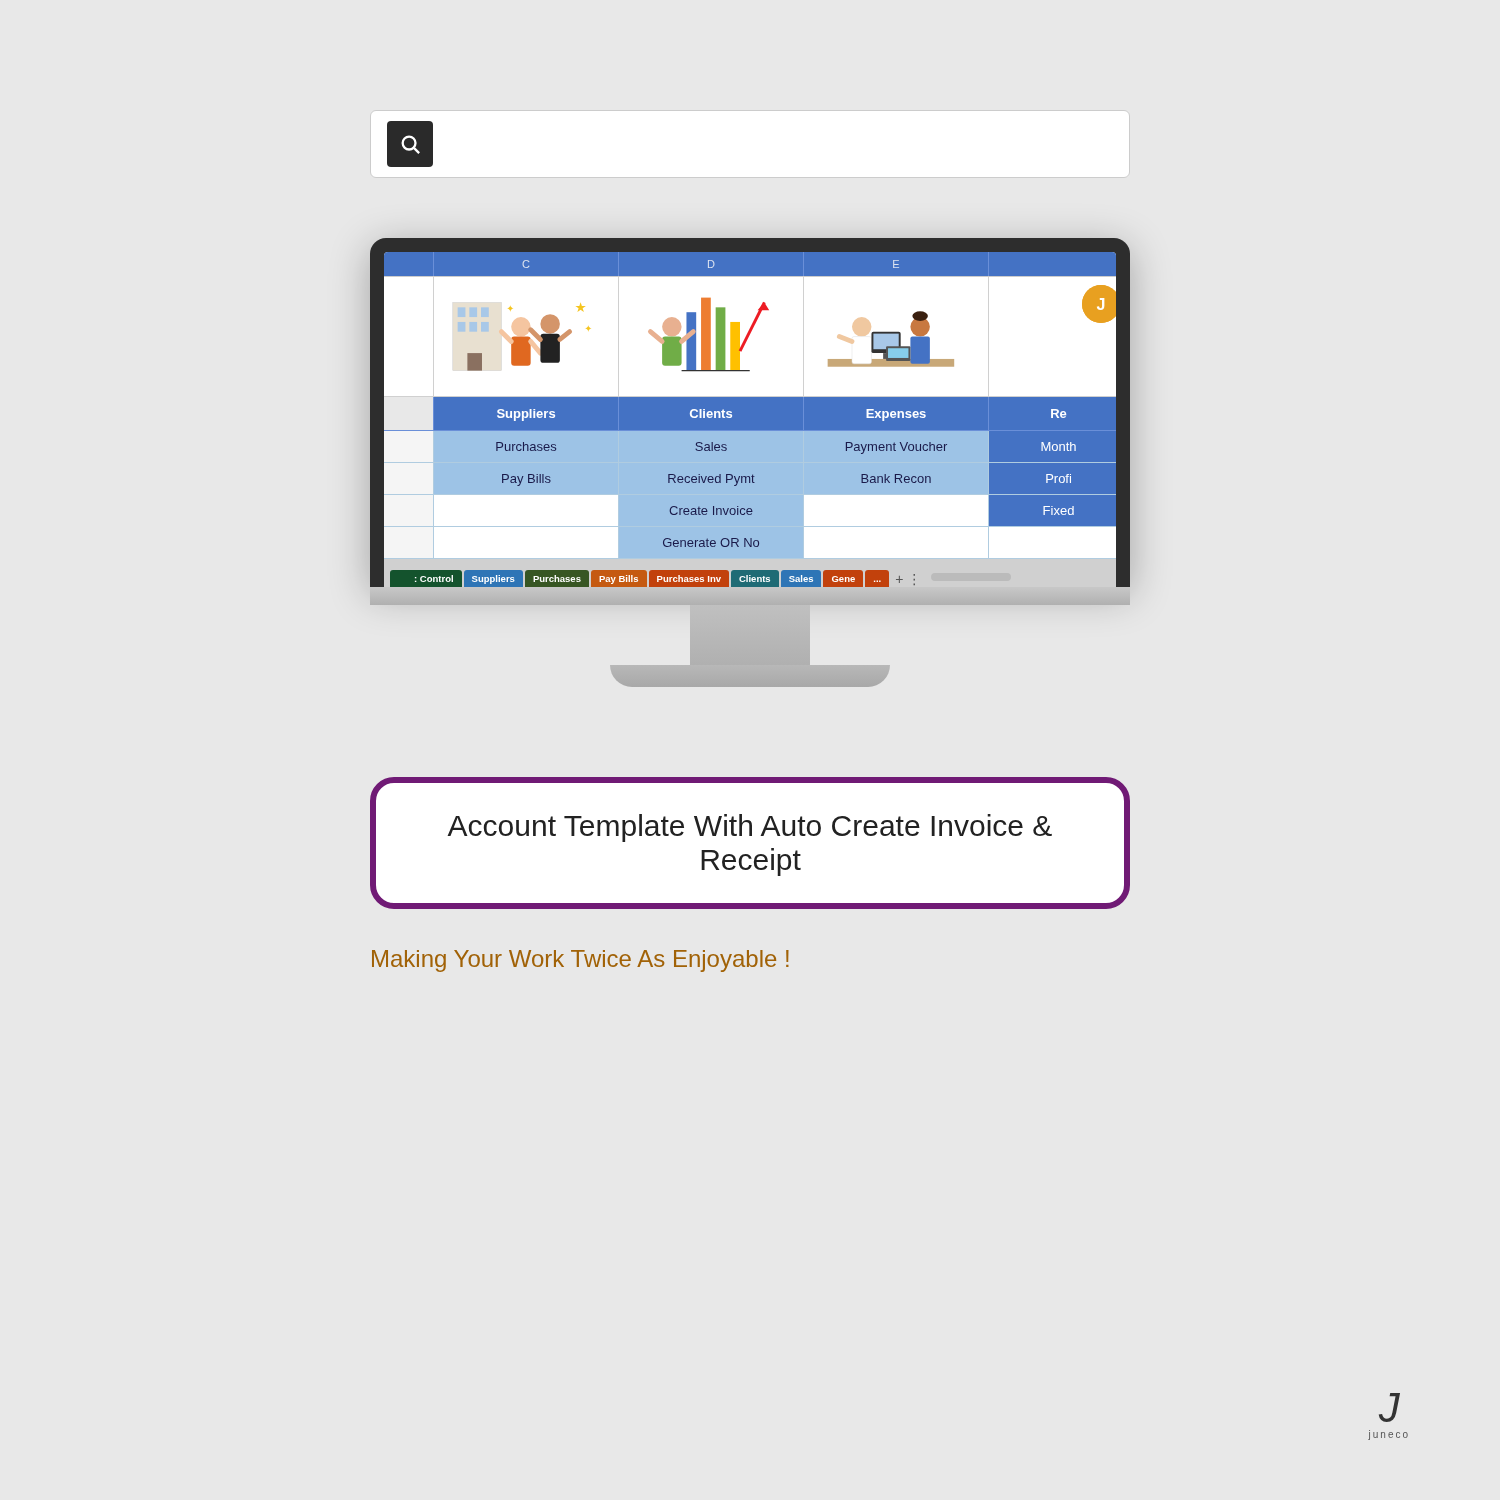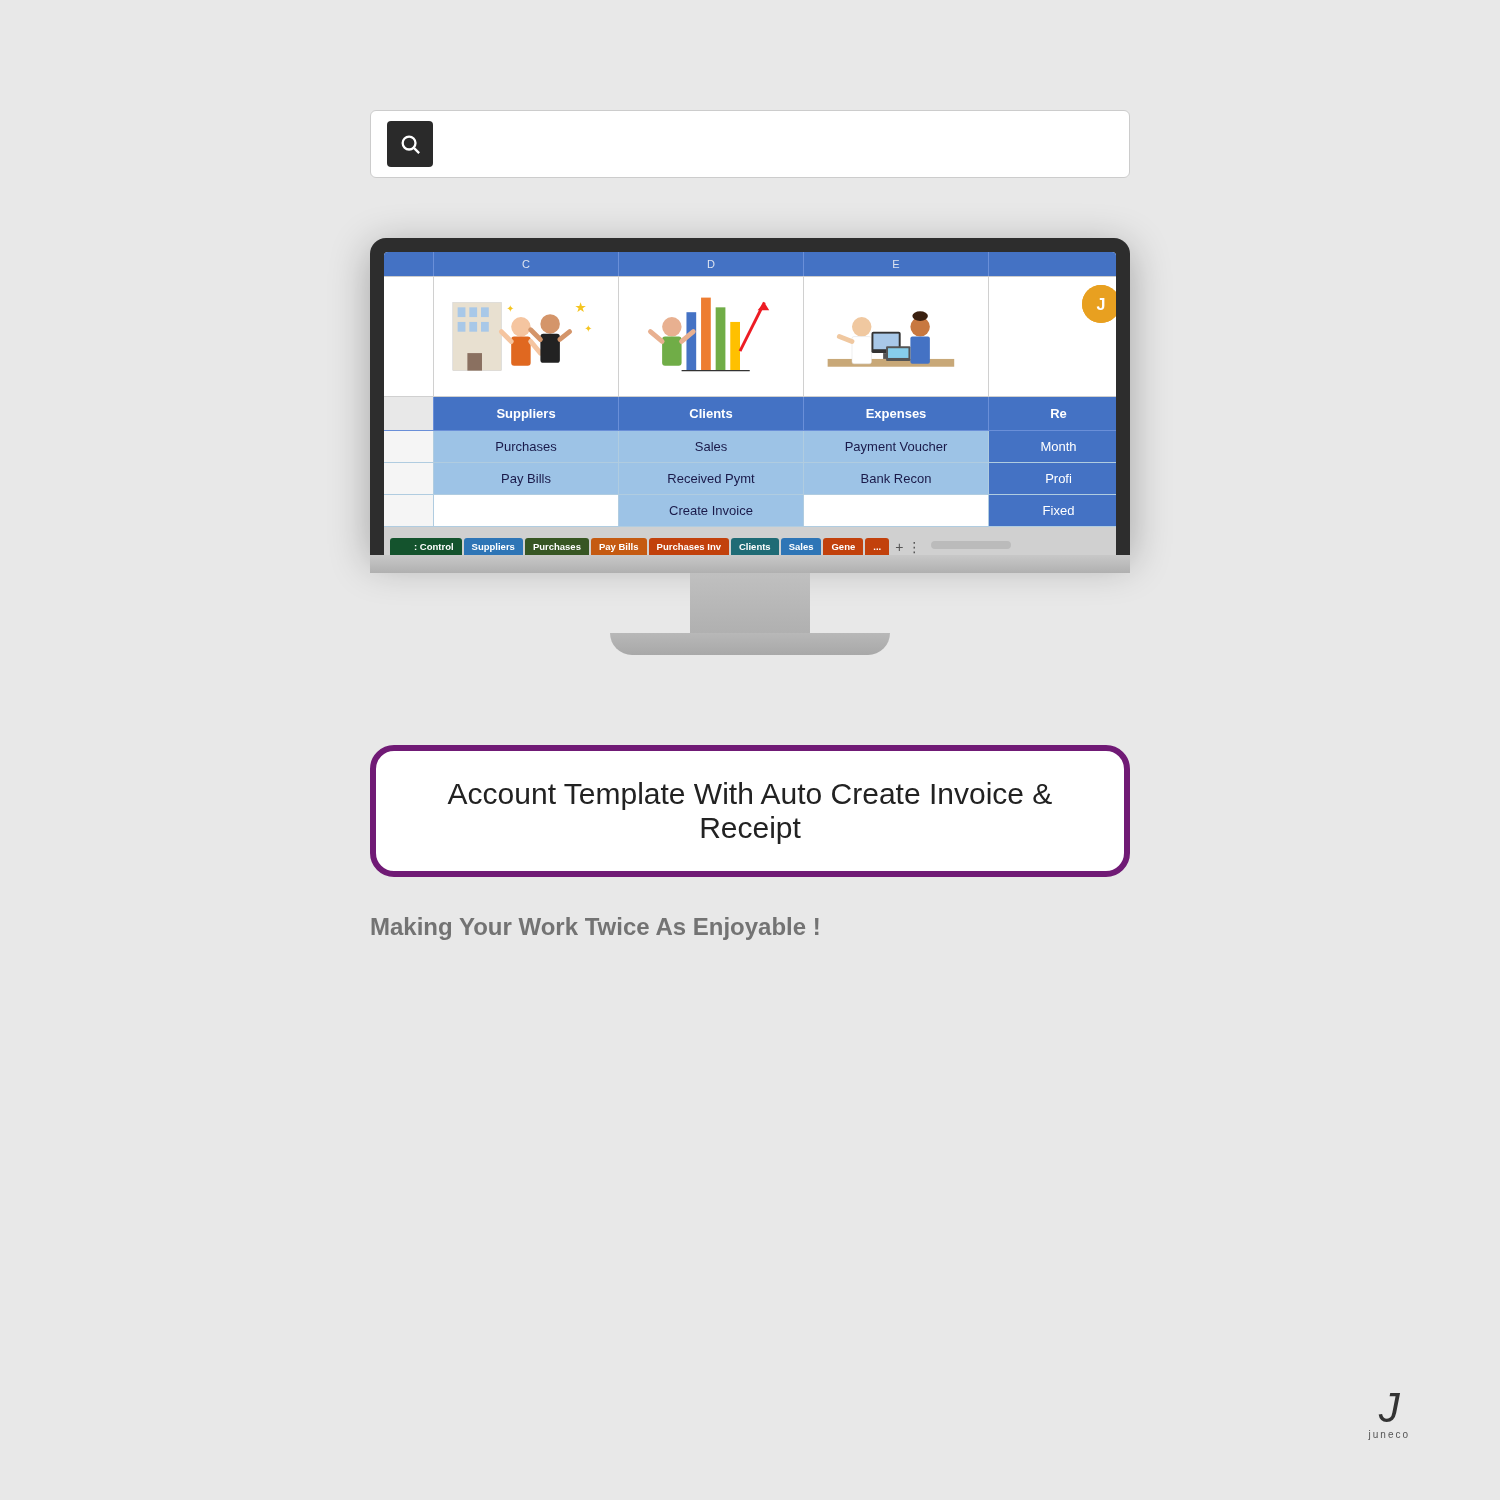--- a/index.html
+++ b/index.html
@@ -219,24 +219,23 @@
 
     .bottom-box-text {
       font-size: 30px;
       color: #222;
       font-weight: 500;
     }
 
     .tagline {
       margin-top: 36px;
       font-size: 24px;
-      color: #737373;
+      color: #a16207;
       align-self: flex-start;
       margin-left: 370px;
-      font-weight: bold;
     }
 
     
     .logo-container {
       position: absolute;
       bottom: 60px;
       right: 90px;
       display: flex;
       flex-direction: column;
       align-items: center;
@@ -409,20 +408,27 @@
 
 
       <div class="data-section sub-row">
         <div class="sub-cell" style="background:#f5f5f5; color:#777; font-size:10px;"></div>
         <div class="sub-cell empty"></div>
         <div class="sub-cell">Create Invoice</div>
         <div class="sub-cell empty"></div>
         <div class="sub-cell dark-blue" style="overflow:hidden; white-space:nowrap;">Fixed</div>
       </div>
 
+      <div class="data-section sub-row">
+        <div class="sub-cell" style="background:#f5f5f5; color:#777; font-size:10px;"></div>
+        <div class="sub-cell empty"></div>
+        <div class="sub-cell">Generate OR No</div>
+        <div class="sub-cell empty"></div>
+        <div class="sub-cell empty"></div>
+      </div>
 
       <div class="tabs-bar">
         <div class="tab tab-blue-dark">: Control</div>
         <div class="tab tab-blue-medium">Suppliers</div>
         <div class="tab tab-green">Purchases</div>
         <div class="tab tab-orange">Pay Bills</div>
         <div class="tab tab-blue-light">Purchases Inv</div>
         <div class="tab tab-teal">Clients</div>
         <div class="tab tab-blue-medium">Sales</div>
         <div class="tab tab-gray">Gene</div>

